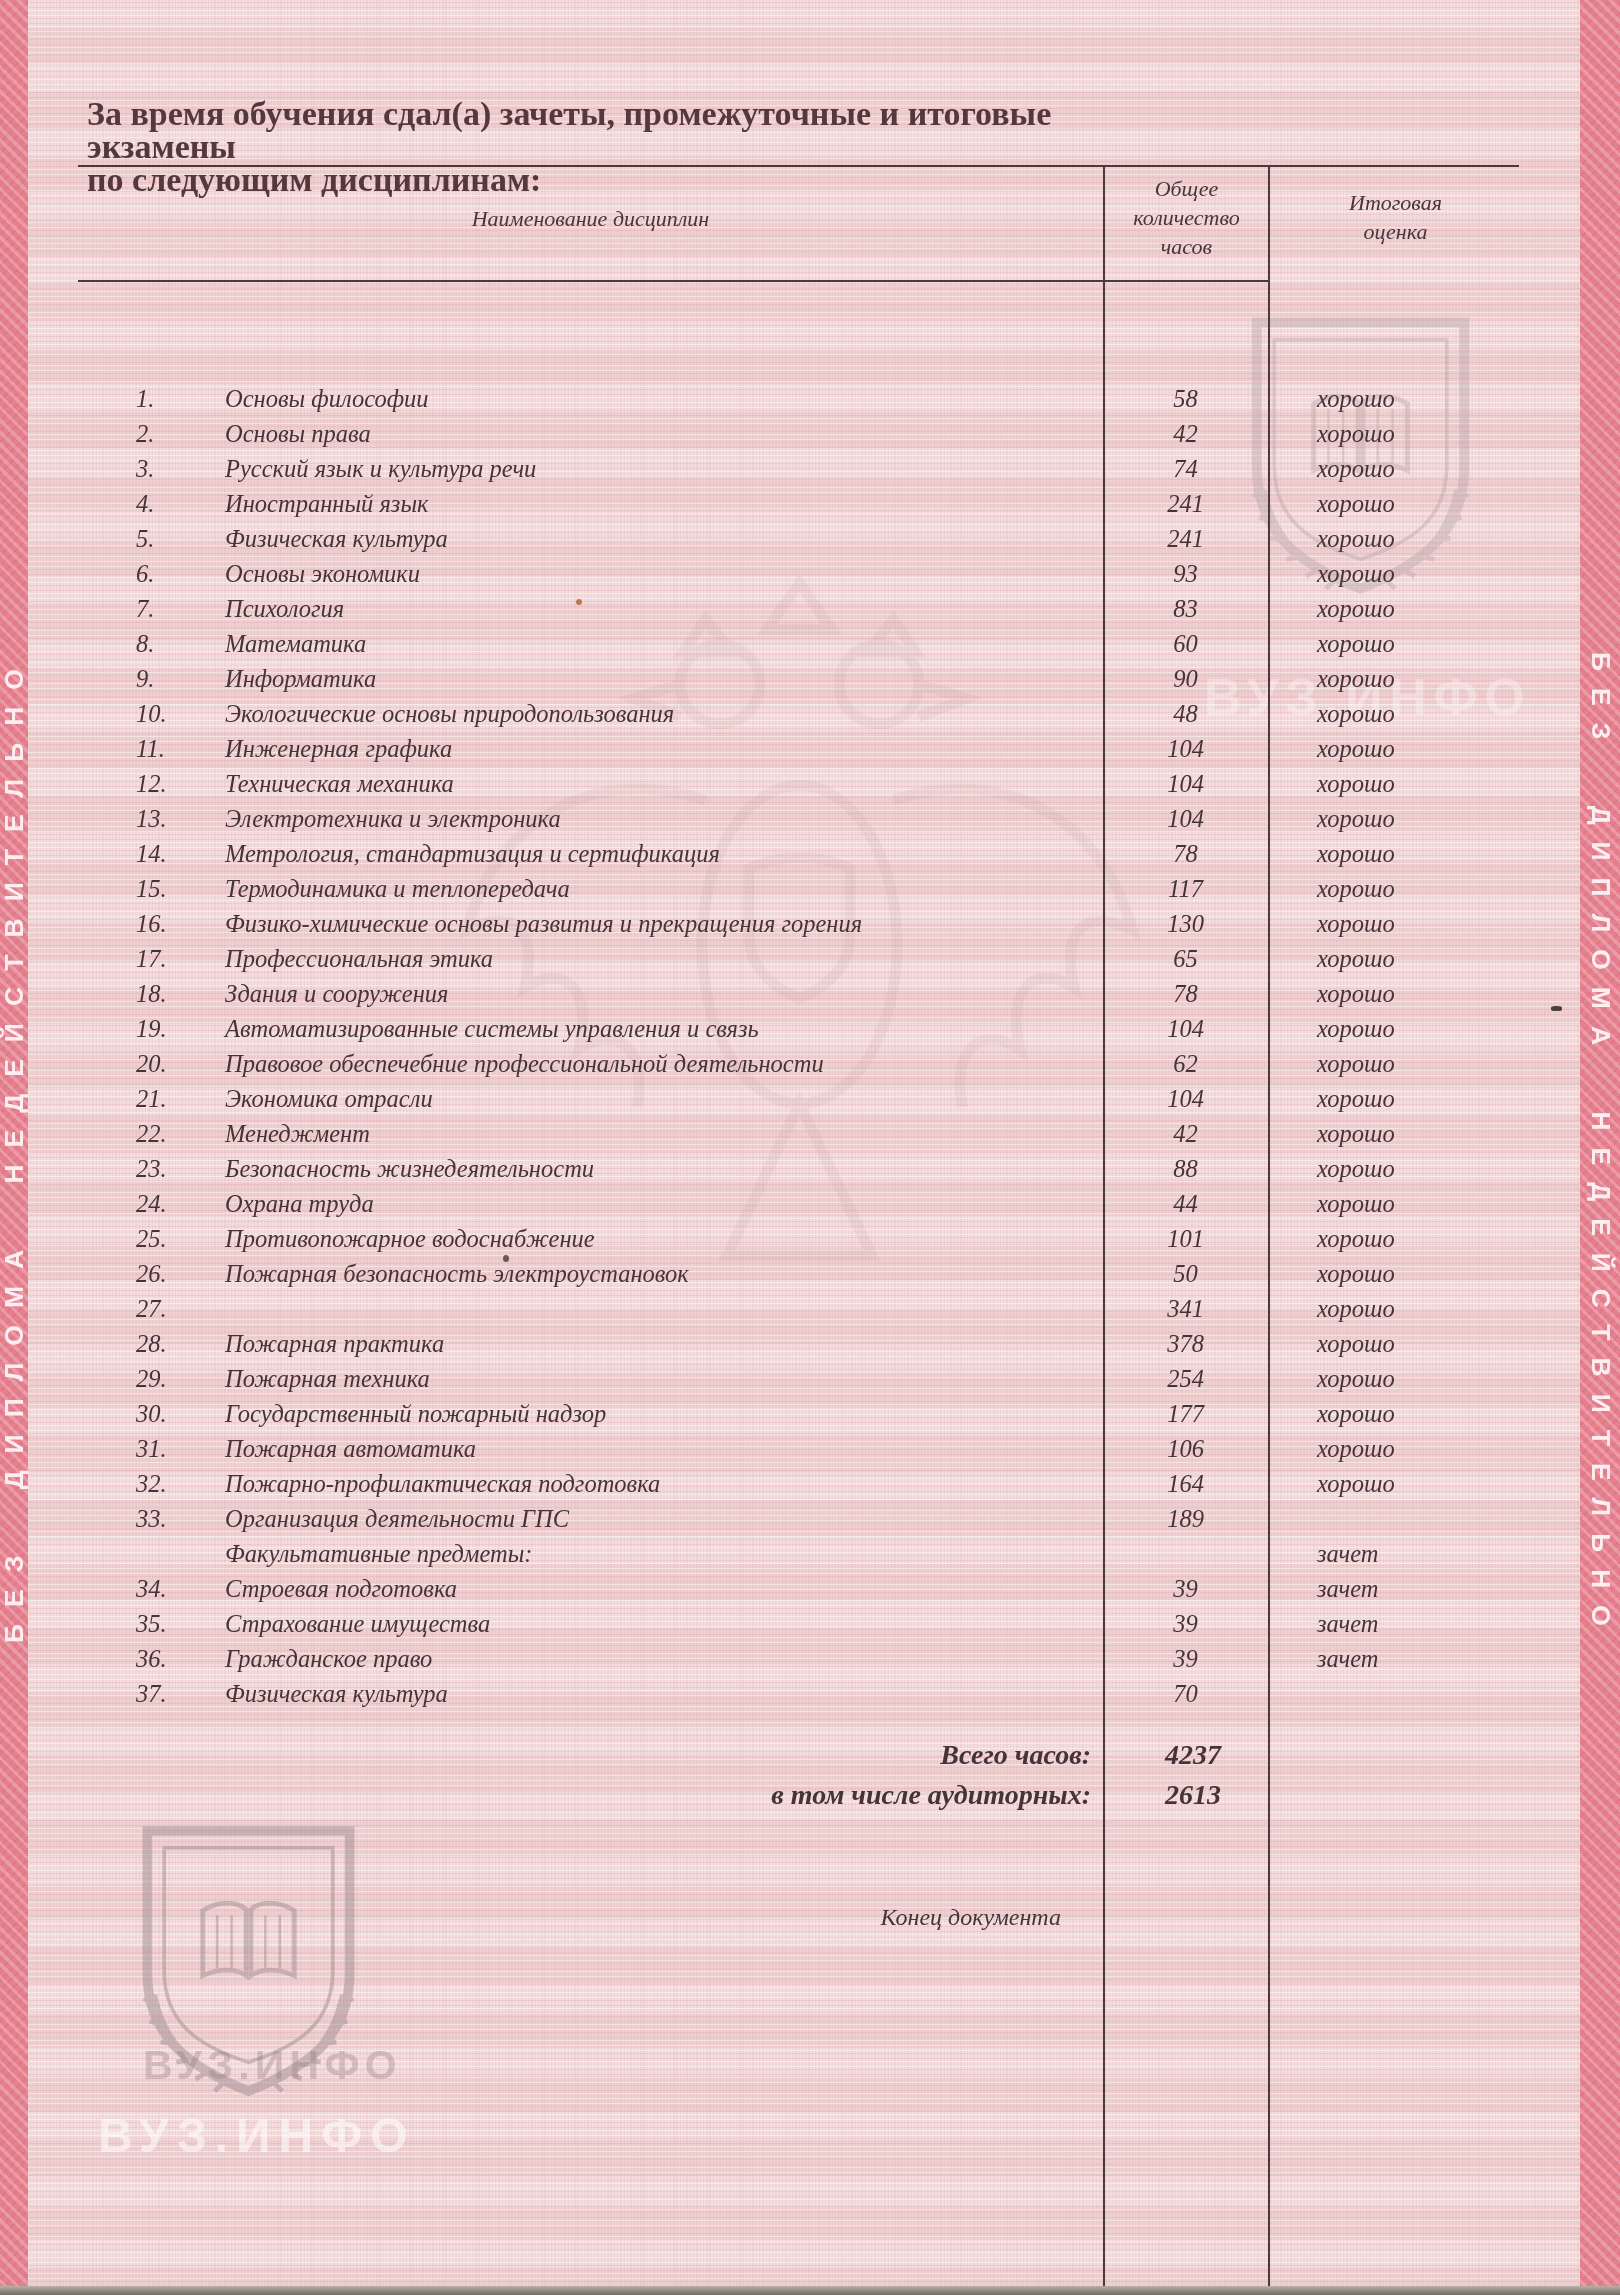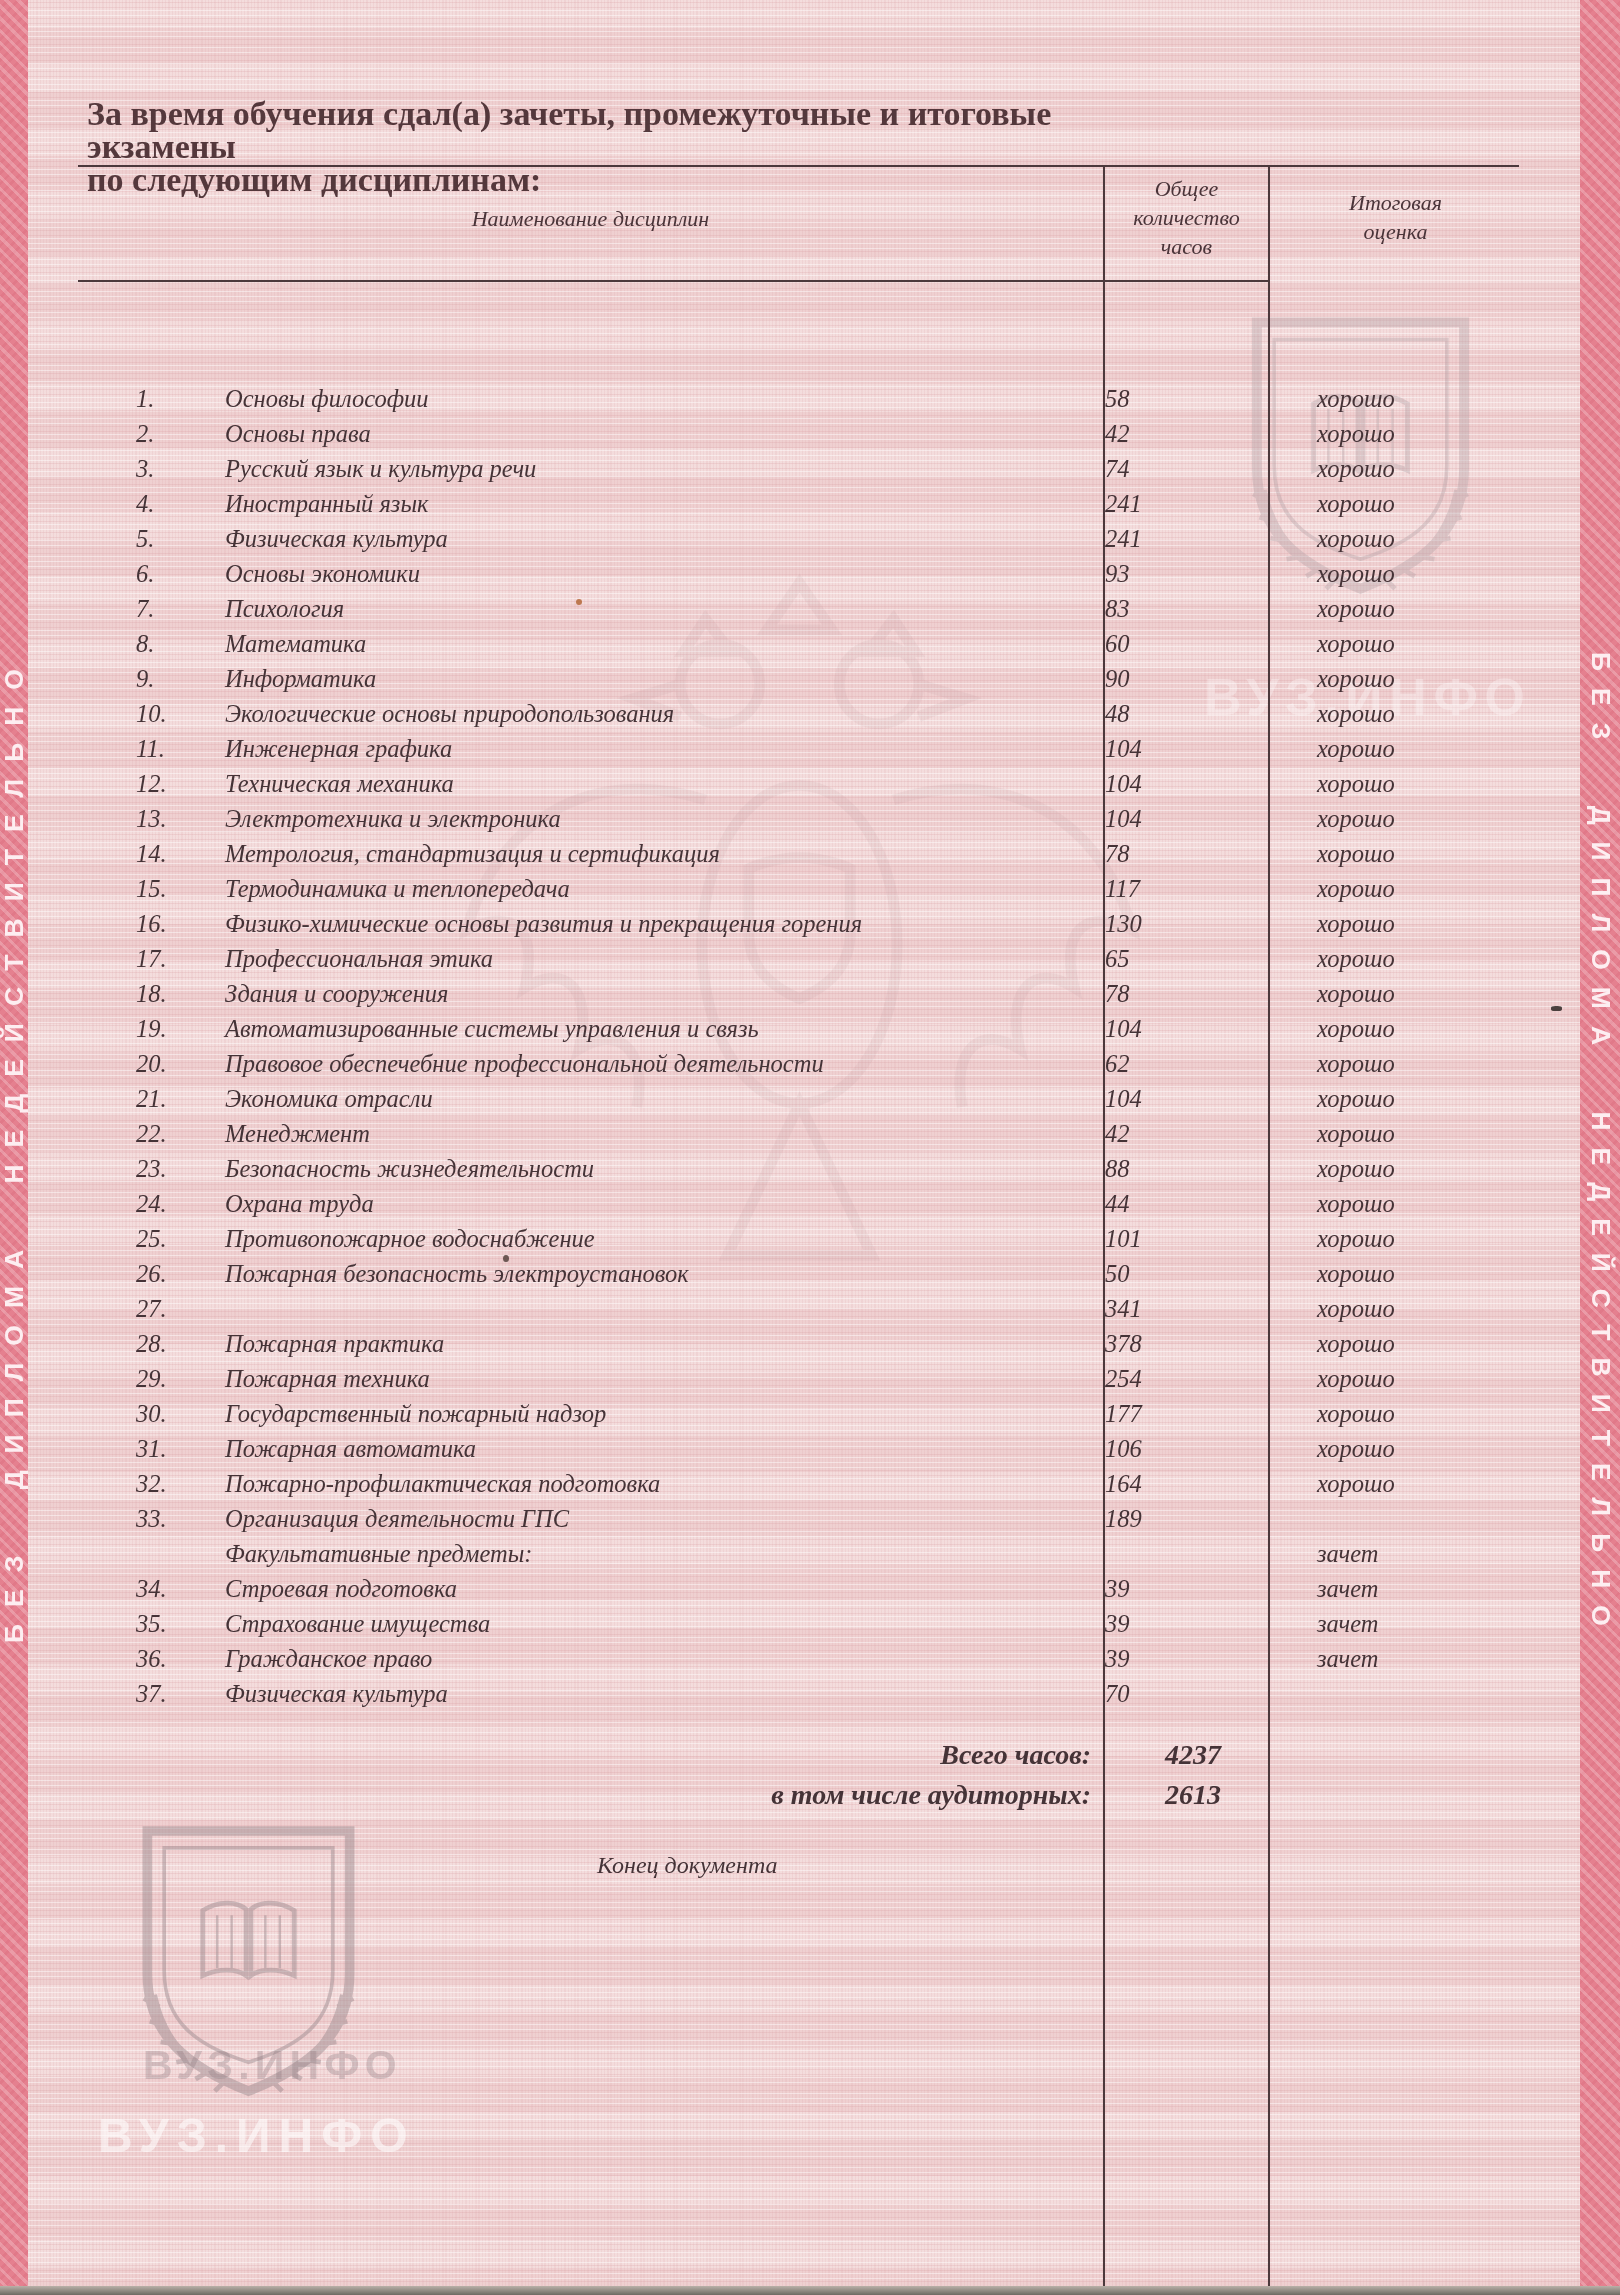--- a/index.html
+++ b/index.html
@@ -46,33 +46,33 @@
     position:absolute;z-index:4;
     font-style:italic;font-size:22px;line-height:29px;
     color:#4a3439;text-align:center;
   }
   
   .rows{position:absolute;left:0;top:381px;width:1621px;z-index:4;}
   .trow{position:relative;height:35px;}
   .trow span{position:absolute;top:0;font-style:italic;font-size:24.5px;line-height:35px;white-space:nowrap;}
   .c-num{left:136px;width:73px;}
   .c-title{left:225px;width:869px;}
-  .c-hours{left:1105px;width:161px;}
+  .c-hours{left:1105px;width:161px;text-align:center;}
   .c-grade{left:1317px;width:252px;}
   
   .total-label{
     position:absolute;left:464px;width:627px;text-align:right;z-index:4;
     font-style:italic;font-weight:bold;font-size:28px;line-height:38px;
   }
   .total-value{
     position:absolute;left:1103px;width:180px;text-align:center;z-index:4;
     font-style:italic;font-weight:bold;font-size:28px;line-height:38px;
   }
   .end-doc{
-    position:absolute;left:597px;top:1852px;width:464px;text-align:left;z-index:4;
+    position:absolute;left:597px;top:1904px;width:464px;text-align:right;z-index:4;
     font-style:italic;font-size:24px;
   }
   
   .wm{position:absolute;z-index:1;pointer-events:none;}
   .wm-shield-tr{left:1226px;top:310px;width:269px;height:296px;color:#b4a1a6;opacity:.38;}
   .wm-shield-bl{left:117px;top:1819px;width:263px;height:289px;color:#a08e92;opacity:.5;}
   .wm-eagle{left:438px;top:524px;width:723px;height:783px;color:#b08890;opacity:.10;}
   .wm-text{
     position:absolute;z-index:1;font-family:"Liberation Sans", sans-serif;font-weight:bold;
     white-space:nowrap;pointer-events:none;

